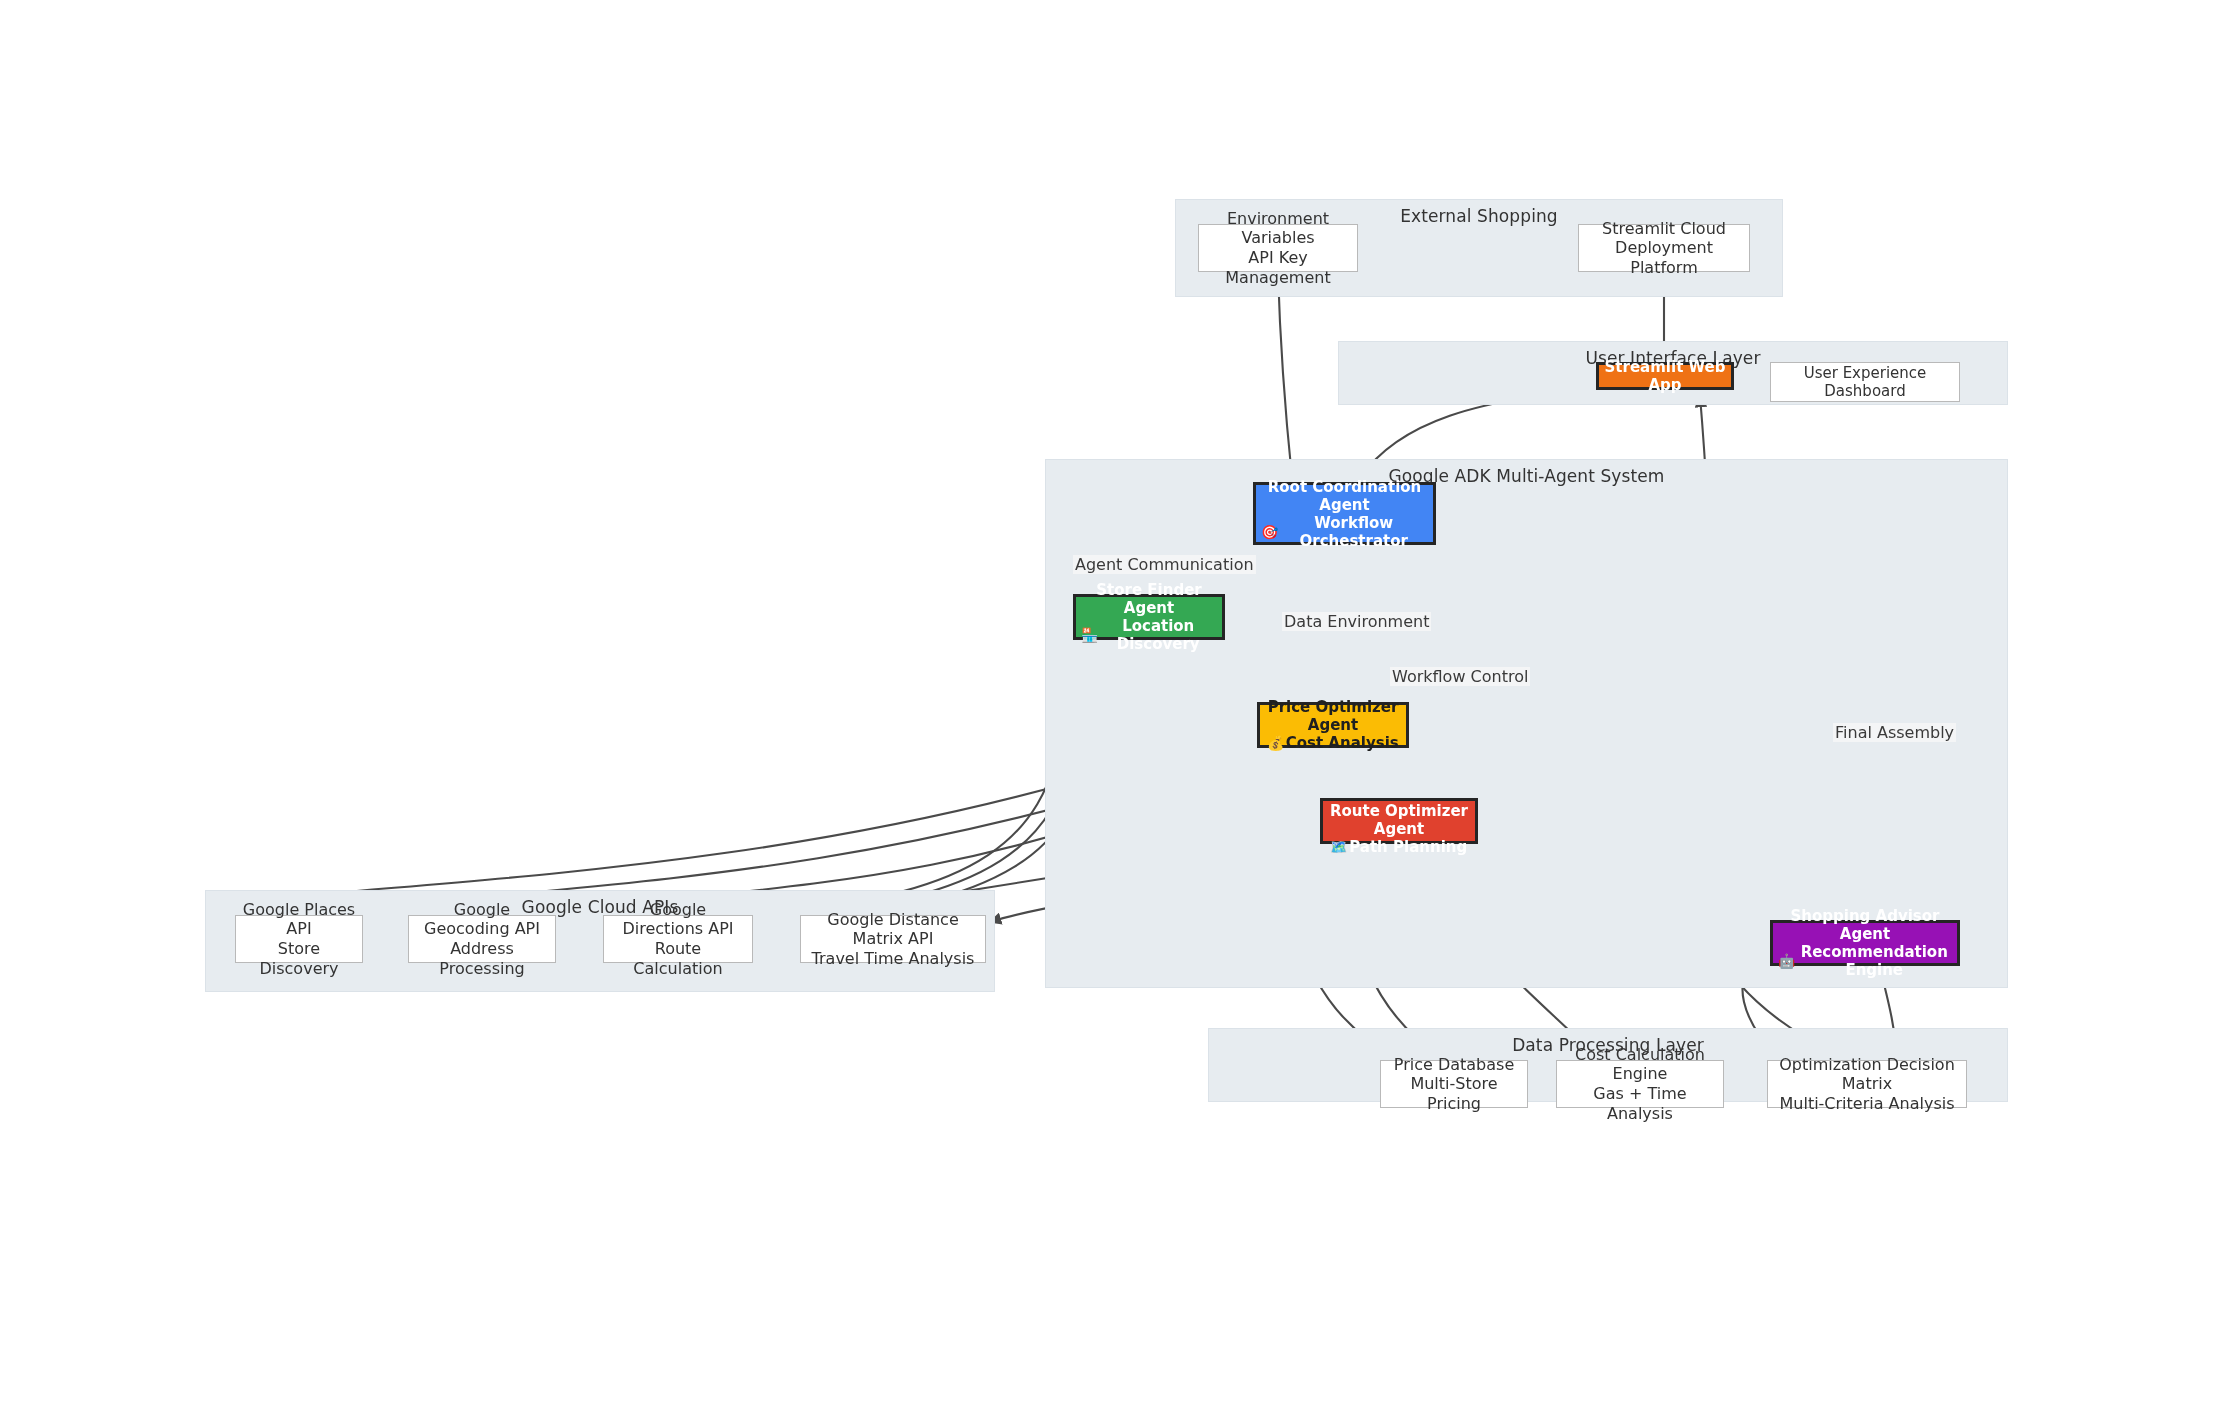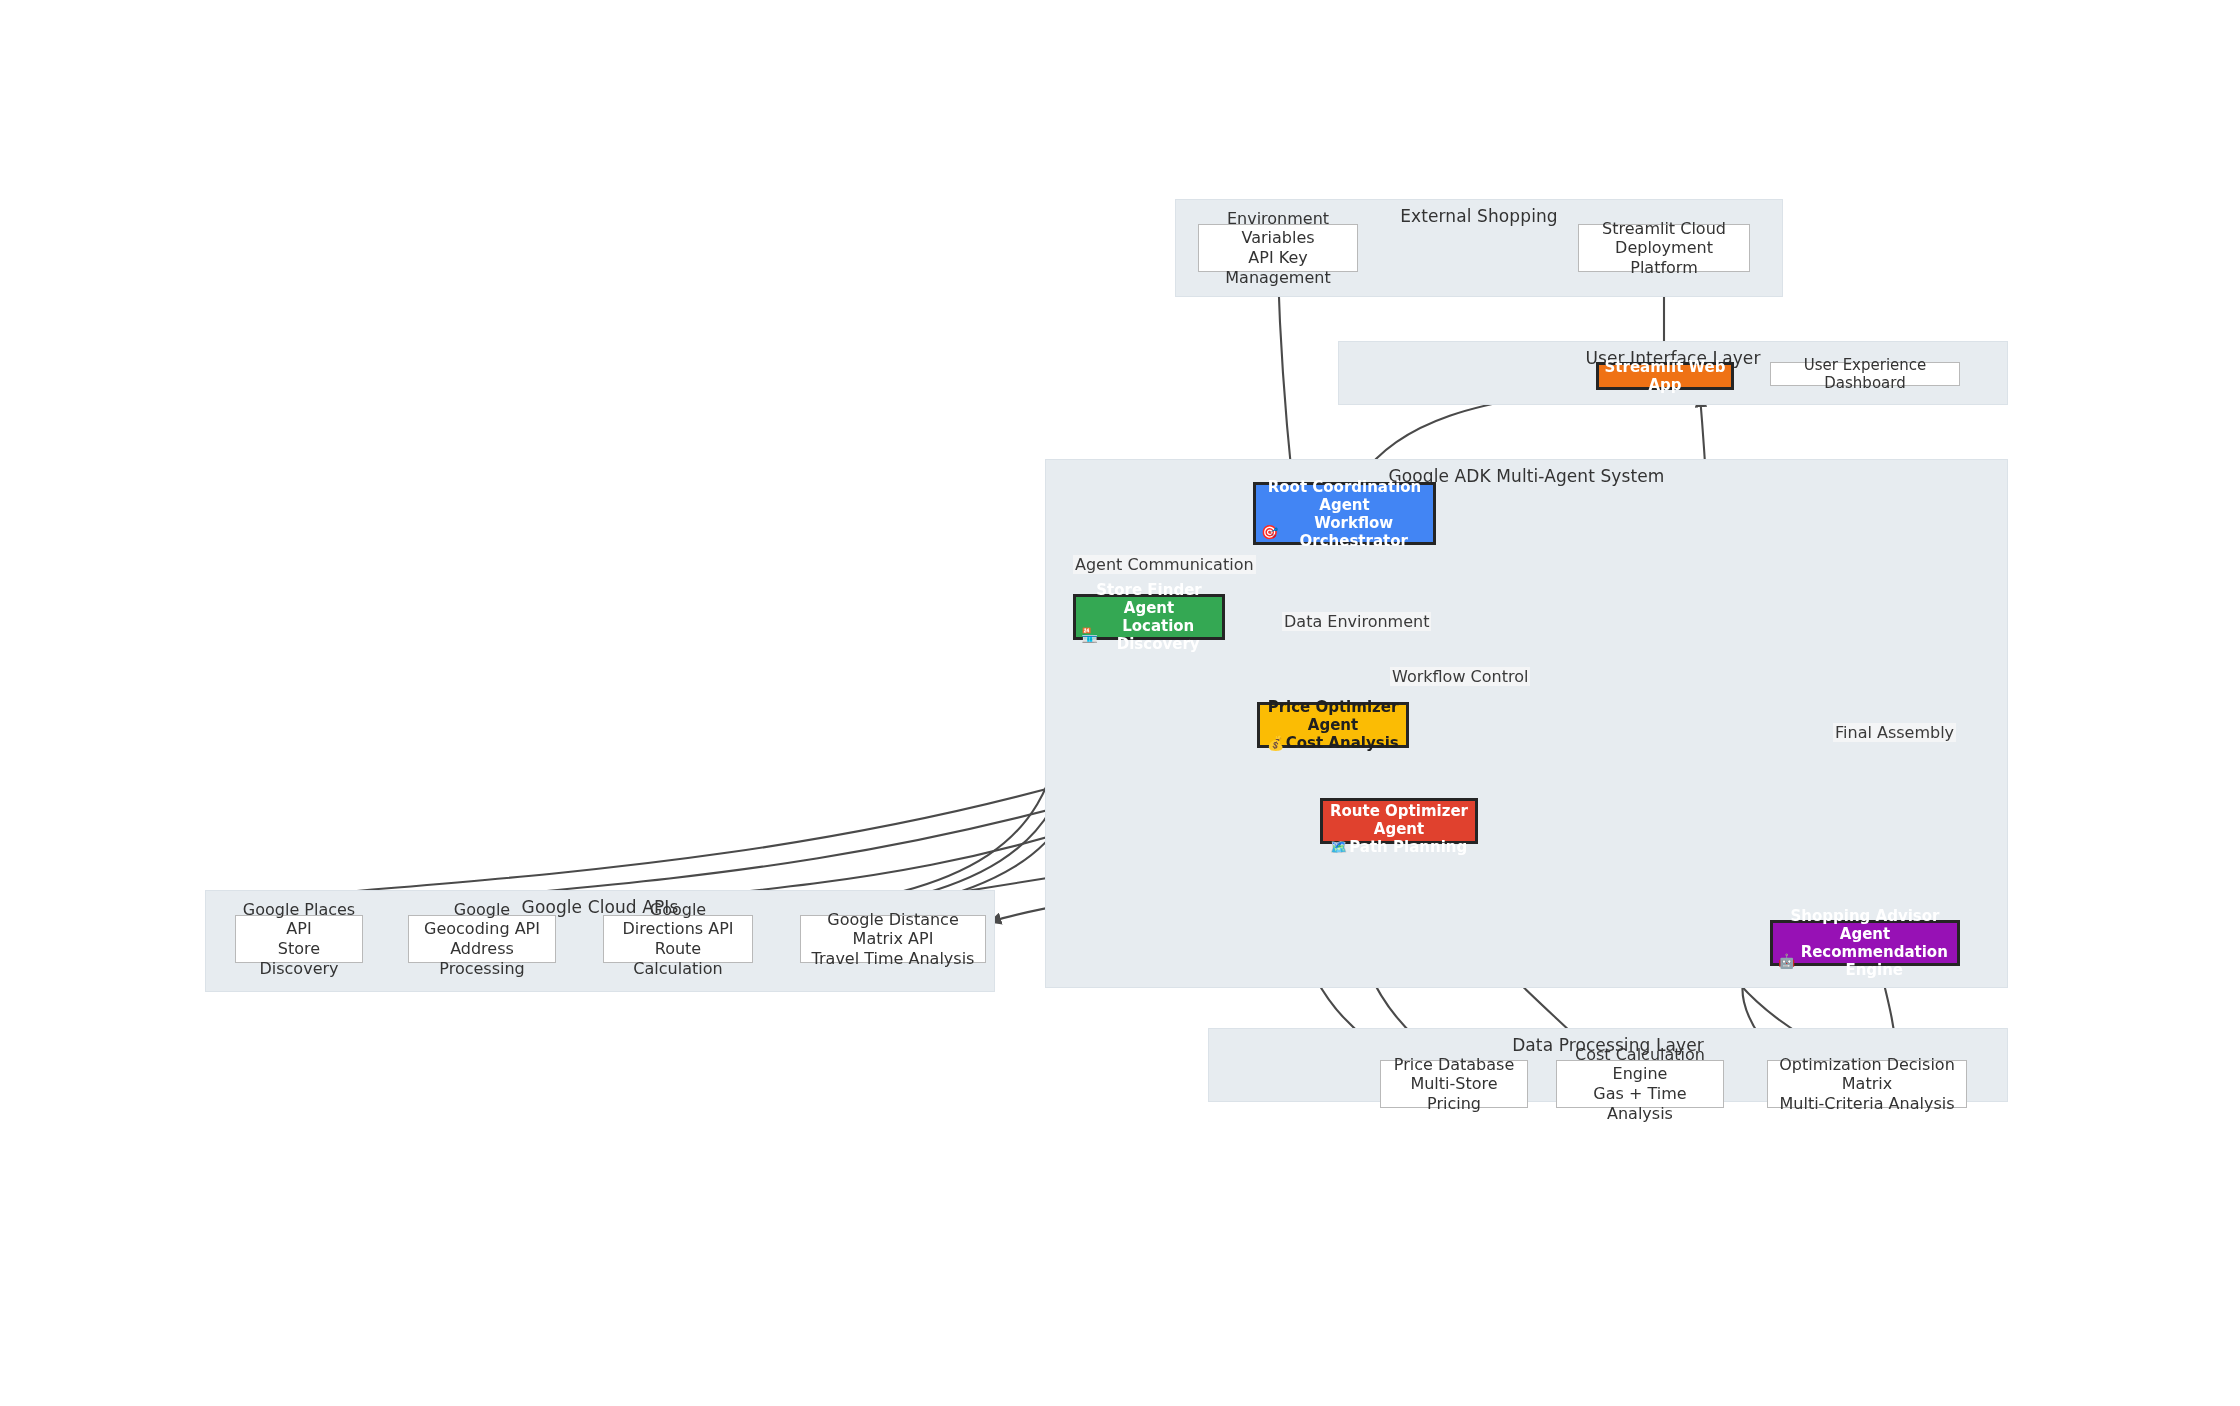--- a/index.html
+++ b/index.html
@@ -187,21 +187,21 @@
 
 <div class="node" style="left:1578px; top:224px; width:172px; height:48px;">
   <span>Streamlit Cloud</span>
   <span>Deployment Platform</span>
 </div>
 
 <div class="agent n-stream" style="left:1596px; top:362px; width:138px; height:28px;">
   <span>Streamlit Web App</span>
 </div>
 
-<div class="node" style="left:1770px; top:362px; width:190px; height:24px; font-size:15px;">
+<div class="node" style="left:1770px; top:362px; width:190px; height:40px; font-size:15px;">
   <span>User Experience Dashboard</span>
 </div>
 
 <div class="agent n-root" style="left:1253px; top:482px; width:183px; height:63px;">
   <span>Root Coordination Agent</span>
   <span class="l2">
     <span class="emo">🎯</span>
     <span>Workflow Orchestrator</span>
   </span>
 </div>

